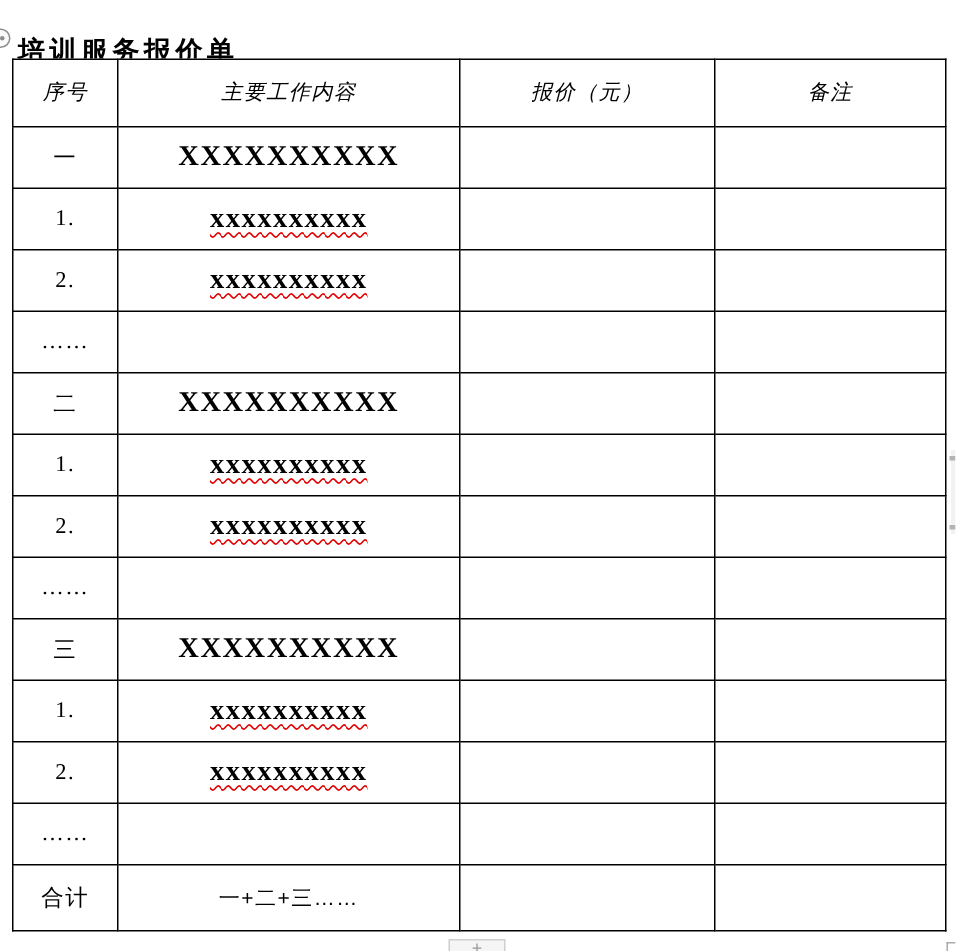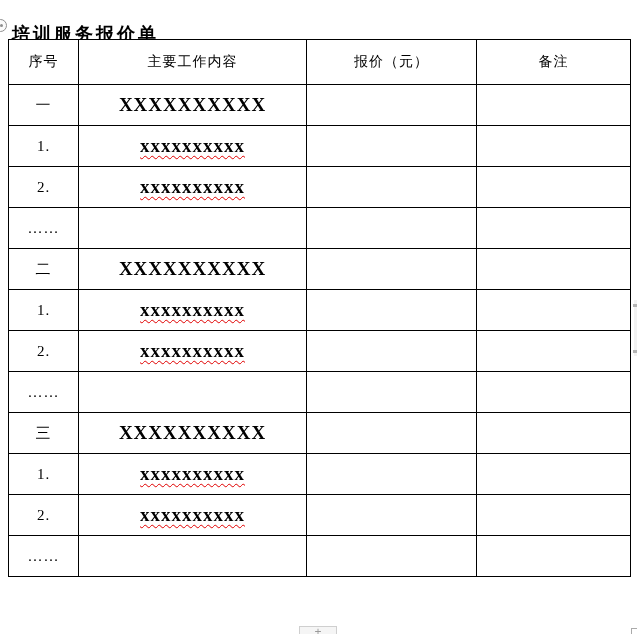--- a/index.html
+++ b/index.html
@@ -35,20 +35,21 @@
     padding: 0;
     overflow: hidden;
   }
   table.quote thead tr { height: 45px; }
   table.quote tbody tr { height: 41px; }
   table.quote tbody tr.total-row { height: 44px; }
   table.quote th {
     font-weight: normal;
     font-size: 14px;
     letter-spacing: 1px;
+    font-style: italic;
   }
   td.no-cell {
     font-family: "Liberation Serif", serif;
     font-size: 15px;
     letter-spacing: 1px;
   }
   .xs {
     font-family: "Liberation Serif", serif;
     font-weight: bold;
     font-size: 19px;
@@ -208,20 +209,26 @@
         <td><span class="xs squiggle">xxxxxxxxxx</span></td>
         <td></td>
         <td></td>
       </tr>
       <tr>
         <td class="no-cell">……</td>
         <td><span class="xs"></span></td>
         <td></td>
         <td></td>
       </tr>
+      <tr class="total-row">
+        <td class="no-cell">合计</td>
+        <td><span class="formula">一+二+三……</span></td>
+        <td></td>
+        <td></td>
+      </tr>
     </tbody>
   </table>
 
   <div class="bottom-handle"><span>+</span></div>
 
   <div class="corner-mark"></div>
 
   <div class="right-scrollbar">
     <span class="tick top"></span>
     <span class="tick bottom"></span>

